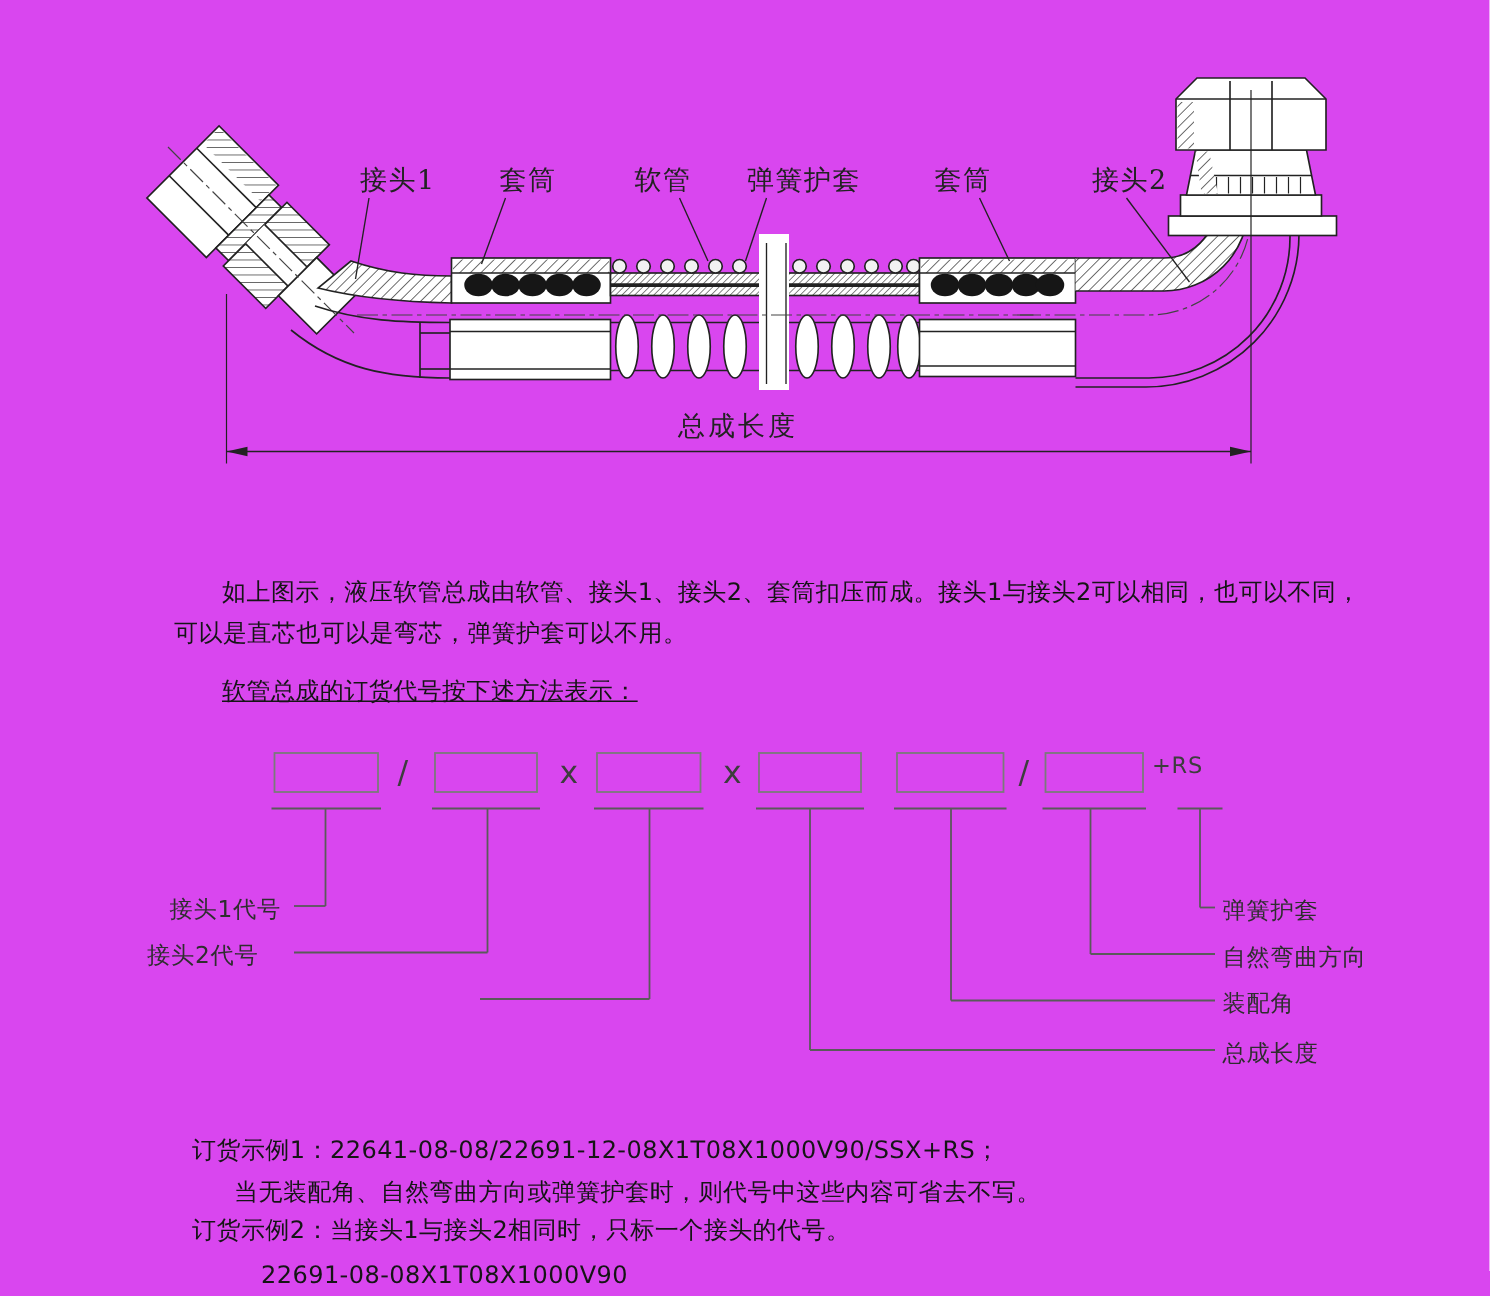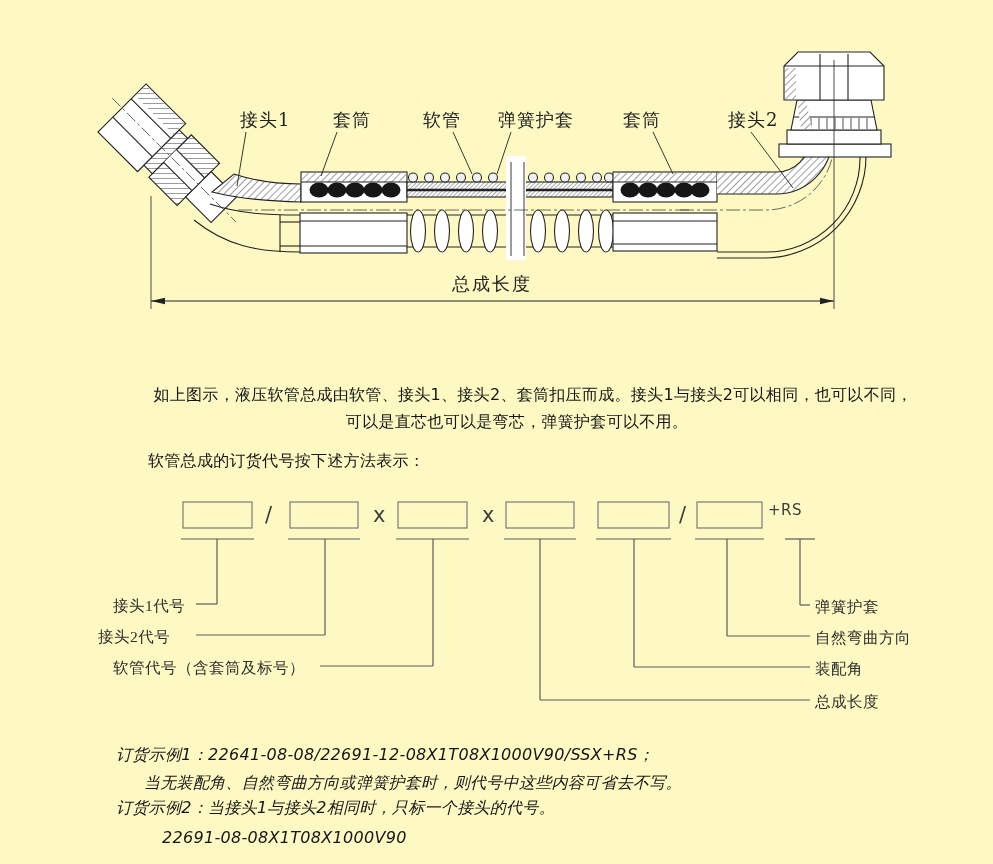--- a/index.html
+++ b/index.html
@@ -1,53 +1,53 @@
 <!DOCTYPE html>
 <html><head>
 <meta charset="utf-8">
 <style>
   html,body{margin:0;padding:0;background:#fff;}
   #page{
-    position:relative;width:993px;height:864px;background:#fef9c3;overflow:hidden;
+    position:relative;width:993px;height:864px;background:#d946ef;overflow:hidden;
     font-family:"DejaVu Sans","Liberation Sans",sans-serif;color:#161616;
   }
   
   .figure{position:absolute;left:0;top:0;width:993px;height:345px;}
   .figure svg{position:absolute;left:0;top:0;}
   .fig-label{
     position:absolute;font-family:"DejaVu Serif","Liberation Serif",serif;
     font-size:18px;letter-spacing:1px;color:#222;white-space:nowrap;
   }
   .fig-dim{
     position:absolute;left:432px;top:272px;width:120px;text-align:center;
     font-family:"DejaVu Serif","Liberation Serif",serif;font-size:18px;
     letter-spacing:2px;color:#222;
   }
   
   .para{
     position:absolute;left:116px;top:381px;width:802px;margin:0;
-    font-size:16px;line-height:27px;text-indent:2em;color:#151515;letter-spacing:0.3px;text-align:center;
+    font-size:16px;line-height:27px;text-indent:2em;color:#151515;letter-spacing:0.3px;
   }
   .intro{
     position:absolute;left:116px;top:450px;width:600px;margin:0;
-    font-size:16px;line-height:22px;text-indent:2em;color:#151515;letter-spacing:0.3px;
+    font-size:16px;line-height:22px;text-indent:2em;color:#151515;letter-spacing:0.3px;text-decoration:underline;
   }
   
   .code-diagram{position:absolute;left:0;top:495px;width:993px;height:225px;}
   .code-diagram svg{position:absolute;left:0;top:0;}
   .sep{
     position:absolute;top:8px;font-size:21px;color:#3d3d3d;white-space:nowrap;
     font-family:"DejaVu Sans","Liberation Sans",sans-serif;
   }
   .sep.rs{font-size:15px;top:6px;letter-spacing:0.5px;}
   .cd-label{
-    position:absolute;font-size:15.5px;color:#2e2e2e;white-space:nowrap;letter-spacing:0.5px;font-family:Liberation Serif, serif;
-  }
-  
-  .ex-line{position:absolute;margin:0;font-size:16px;color:#151515;white-space:nowrap;letter-spacing:0.3px;font-style:italic;}
+    position:absolute;font-size:15.5px;color:#2e2e2e;white-space:nowrap;letter-spacing:0.5px;
+  }
+  
+  .ex-line{position:absolute;margin:12px;font-size:16px;color:#151515;white-space:nowrap;letter-spacing:0.3px;}
 </style>
 </head>
 <body>
 
 <div id="page">
 
   <section class="figure">
     <svg width="993" height="345" viewBox="0 0 993 345">
       <defs>
         <pattern id="h1" patternUnits="userSpaceOnUse" width="5" height="5" patternTransform="rotate(45)">
@@ -250,21 +250,20 @@
     </svg>
 
     <div class="sep" style="left:265px">/</div>
     <div class="sep" style="left:373px">x</div>
     <div class="sep" style="left:482px">x</div>
     <div class="sep" style="left:679px">/</div>
     <div class="sep rs" style="left:768px">+RS</div>
 
     <div class="cd-label" style="left:113px;top:101px">接头1代号</div>
     <div class="cd-label" style="left:98px;top:132px">接头2代号</div>
-    <div class="cd-label" style="left:113px;top:163px">软管代号（含套筒及标号）</div>
 
     <div class="cd-label" style="left:815px;top:102px">弹簧护套</div>
     <div class="cd-label" style="left:815px;top:133px">自然弯曲方向</div>
     <div class="cd-label" style="left:815px;top:164px">装配角</div>
     <div class="cd-label" style="left:815px;top:197px">总成长度</div>
   </section>
 
   <section>
     <p class="ex-line" style="left:116px;top:745px"><span>订货示例1：</span><span>22641-08-08/22691-12-08X1T08X1000V90/SSX+RS；</span></p>
     <p class="ex-line" style="left:144px;top:773px">当无装配角、自然弯曲方向或弹簧护套时，则代号中这些内容可省去不写。</p>

